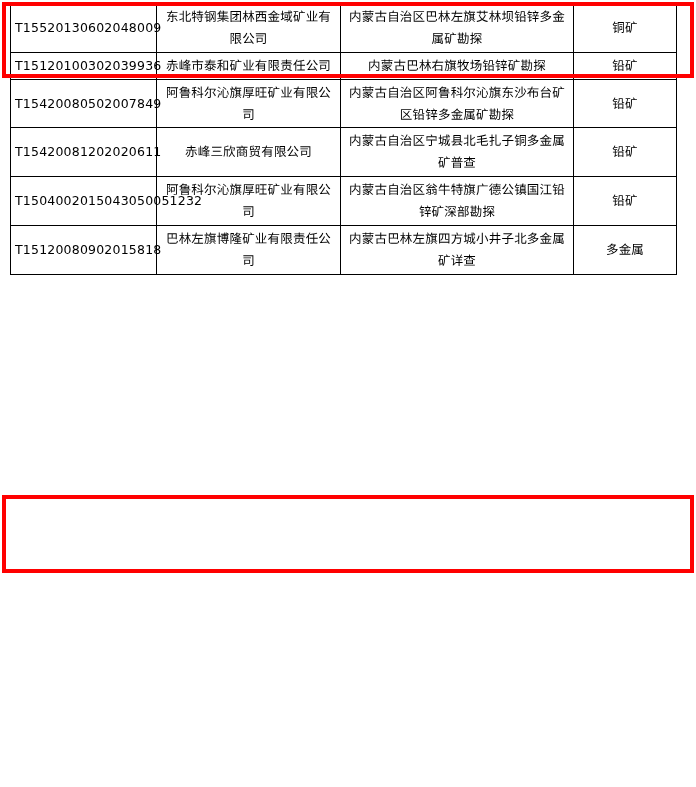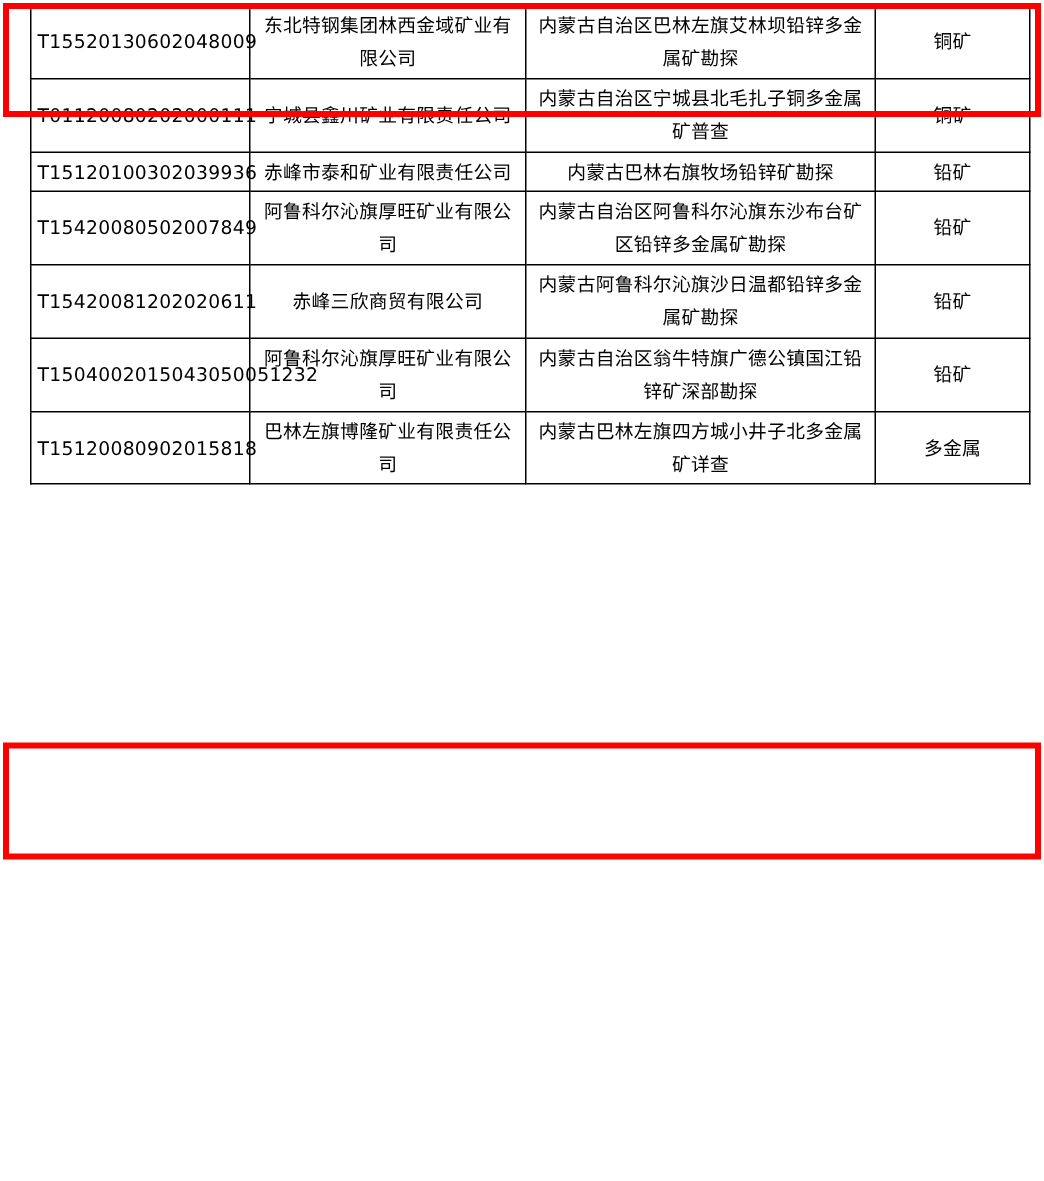--- a/index.html
+++ b/index.html
@@ -18,21 +18,21 @@
 
   #sheet {
     position: relative;
     width: 696px;
     height: 787px;
     background: #ffffff;
   }
 
   table.permit-table {
     position: absolute;
-    left: 20px;
+    left: 10px;
     top: 3px;
     width: 666px;
     border-collapse: collapse;
     table-layout: fixed;
     padding-left: 22px;
   }
 
   table.permit-table td {
     border: 1px solid #000000;
     text-align: center;
@@ -84,41 +84,35 @@
       <col class="c-type">
     </colgroup>
     <tbody id="table-body">
         <tr>
           <td class="cell-id">T15520130602048009</td>
           <td class="cell-org">东北特钢集团林西金域矿业有限公司</td>
           <td class="cell-proj">内蒙古自治区巴林左旗艾林坝铅锌多金属矿勘探</td>
           <td class="cell-type">铜矿</td>
         </tr>
         <tr>
-          <td class="cell-id">T01120080202000111</td>
-          <td class="cell-org">宁城县鑫川矿业有限责任公司</td>
-          <td class="cell-proj">内蒙古自治区宁城县北毛扎子铜多金属矿普查</td>
-          <td class="cell-type">铜矿</td>
-        </tr>
-        <tr>
           <td class="cell-id">T15120100302039936</td>
           <td class="cell-org">赤峰市泰和矿业有限责任公司</td>
           <td class="cell-proj">内蒙古巴林右旗牧场铅锌矿勘探</td>
           <td class="cell-type">铅矿</td>
         </tr>
         <tr>
           <td class="cell-id">T15420080502007849</td>
           <td class="cell-org">阿鲁科尔沁旗厚旺矿业有限公司</td>
           <td class="cell-proj">内蒙古自治区阿鲁科尔沁旗东沙布台矿区铅锌多金属矿勘探</td>
           <td class="cell-type">铅矿</td>
         </tr>
         <tr>
           <td class="cell-id">T15420081202020611</td>
           <td class="cell-org">赤峰三欣商贸有限公司</td>
-          <td class="cell-proj">内蒙古阿鲁科尔沁旗沙日温都铅锌多金属矿勘探</td>
+          <td class="cell-proj">内蒙古自治区宁城县北毛扎子铜多金属矿普查</td>
           <td class="cell-type">铅矿</td>
         </tr>
         <tr>
           <td class="cell-id">T1504002015043050051232</td>
           <td class="cell-org">阿鲁科尔沁旗厚旺矿业有限公司</td>
           <td class="cell-proj">内蒙古自治区翁牛特旗广德公镇国江铅锌矿深部勘探</td>
           <td class="cell-type">铅矿</td>
         </tr>
         <tr>
           <td class="cell-id">T15120080902015818</td>

